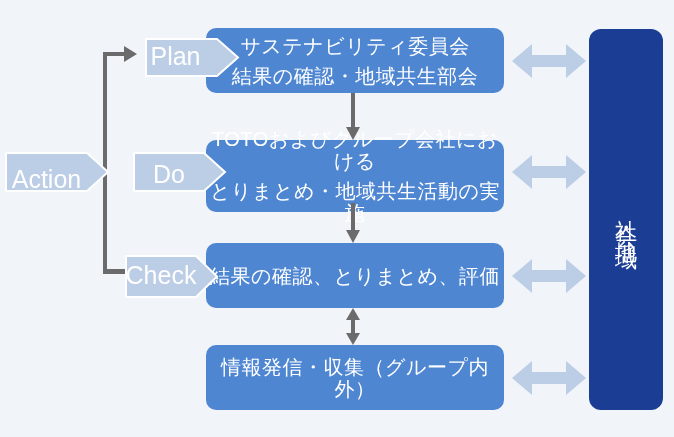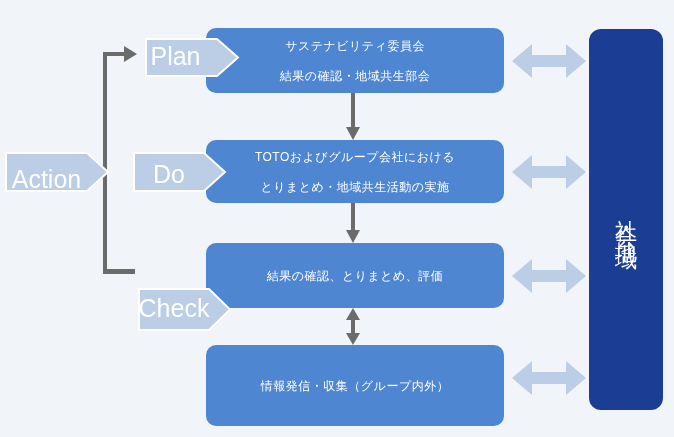--- a/index.html
+++ b/index.html
@@ -3,37 +3,37 @@
 <meta charset="utf-8">
 <style>
   html,body{margin:0;padding:0;}
   body{font-family:"Liberation Sans","DejaVu Sans",sans-serif;}
   .stage{
     position:relative;width:674px;height:437px;background:#f1f5f9;overflow:hidden;
   }
   
   .pbox{
     position:absolute;left:206px;width:298px;background:#4e86d2;border-radius:10px;
-    color:#ffffff;font-size:12px;line-height:22px;display:flex;flex-direction:column;
+    color:#ffffff;font-size:20px;line-height:22px;display:flex;flex-direction:column;
     align-items:center;justify-content:center;text-align:center;letter-spacing:0.5px;gap:8px;
   }
   .pbox--1{top:28px;height:65px;}
-  .pbox--2{top:140px;height:63px;}
+  .pbox--2{top:140px;height:72px;}
   .pbox--3{top:243px;height:65px;}
-  .pbox--4{top:345px;height:81px;}
+  .pbox--4{top:345px;height:65px;}
   
   .chev{position:absolute;z-index:3;}
   .chev svg{display:block;}
   .chev .chev-text{
     position:absolute;top:0;left:0;right:22px;bottom:2px;display:flex;
     align-items:center;justify-content:center;color:#ffffff;font-size:25px;
   }
   .chev--plan{left:133px;top:38px;width:95px;height:39px;padding-left:12px;}
   .chev--do{left:133px;top:152px;width:94px;height:47px;}
-  .chev--check{left:138px;top:255px;width:94px;height:43px;margin-top:33px;}
+  .chev--check{left:125px;top:255px;width:94px;height:43px;}
   .chev--action{left:5px;top:152px;width:105px;height:56px;}
   
   .loop-v{position:absolute;left:103px;top:52px;width:4px;height:221px;background:#6b6b6b;}
   .loop-h-top{position:absolute;left:103px;top:52px;width:23px;height:4px;background:#6b6b6b;}
   .loop-h-bottom{position:absolute;left:103px;top:269px;width:32px;height:5px;background:#6b6b6b;}
   .loop-head{
     position:absolute;left:124px;top:46px;width:0;height:0;
     border-left:13px solid #6b6b6b;border-top:8px solid transparent;border-bottom:8px solid transparent;
   }
   

